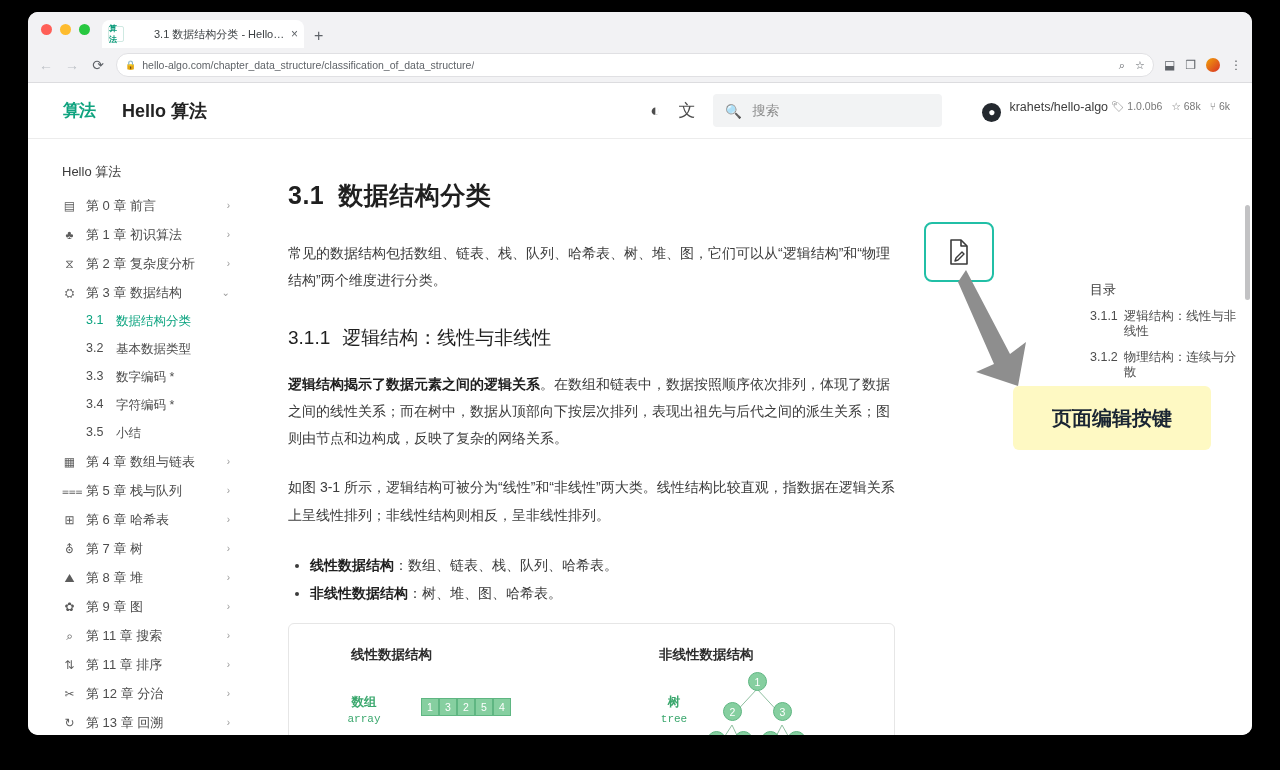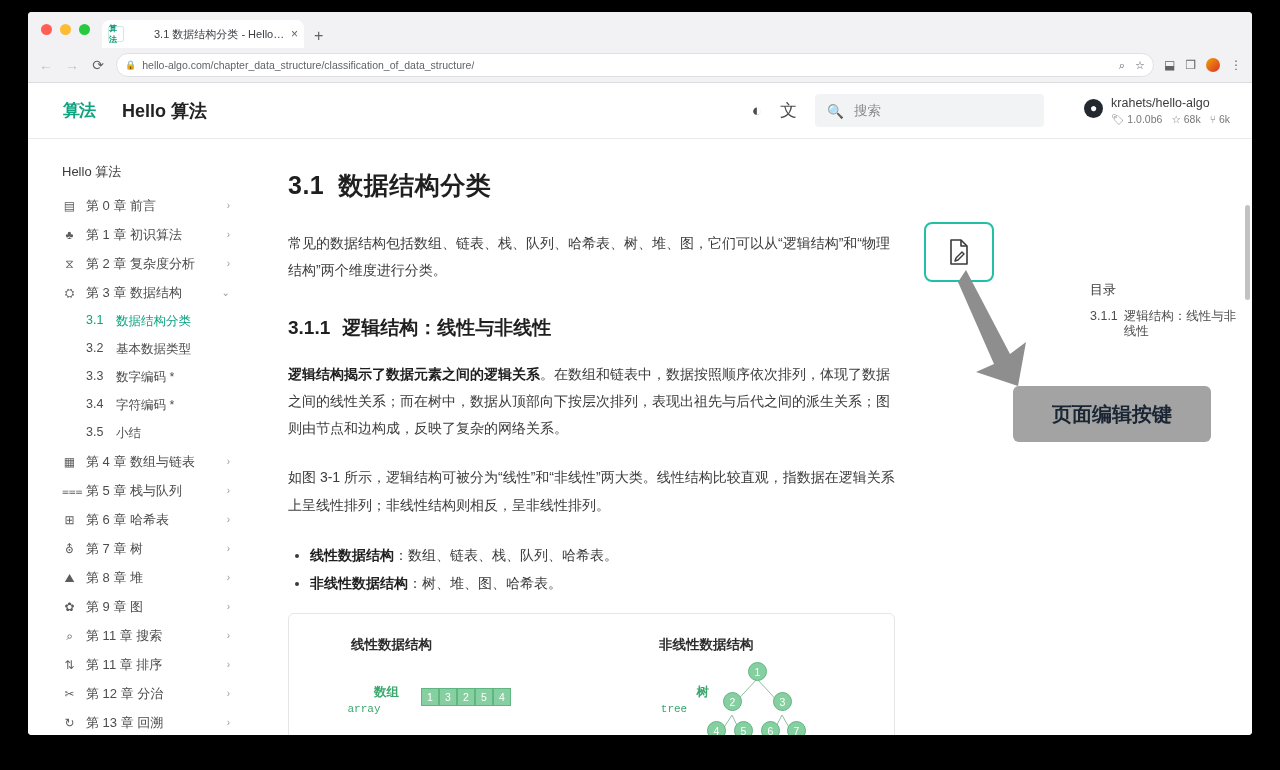--- a/index.html
+++ b/index.html
@@ -17,21 +17,21 @@
     height: 770px;
     background: #000;
   }
   .window {
     position: absolute;
     left: 28px;
     top: 12px;
     width: 1224px;
     height: 723px;
     background: #ffffff;
-    border-radius: 4px;
+    border-radius: 10px;
     overflow: hidden;
     box-shadow: 0 8px 40px rgba(0,0,0,0.5);
   }
   
   .chrome {
     background: #f2f2f4;
     border-bottom: 1px solid #dcdcdf;
   }
   .tabbar {
     height: 36px;
@@ -179,21 +179,21 @@
     margin-left: 22px;
   }
   .gh-icon {
     width: 19px; height: 19px; border-radius: 50%;
     background: #24292f;
     color: #fff;
     font-size: 12px;
     display: flex; align-items: center; justify-content: center;
     margin-top: 3px;
   }
-  .repo-meta { display: flex; flex-direction: column; gap: 3px; }
+  .repo-meta { display: flex; flex-direction: row; gap: 3px; }
   .repo-name { font-size: 12.5px; color: #3c3c3c; }
   .repo-stats { display: flex; gap: 9px; font-size: 10.5px; color: #787878; }
   .content-wrap {
     display: flex;
     height: 598px;
   }
   
   .sidebar {
     width: 220px;
     padding: 16px 12px 0 28px;
@@ -243,34 +243,34 @@
     flex: 1;
     padding: 18px 10px 0 40px;
     box-sizing: border-box;
     position: relative;
     overflow: hidden;
   }
   h1.doc-title {
     font-size: 25px;
     font-weight: bold;
     color: #1f1f1f;
-    margin: 12px 0 28px 0;
+    margin: 22px 0 28px 0;
     letter-spacing: 0.5px;
   }
   h1.doc-title .secnum { margin-right: 14px; }
   p.body {
     font-size: 14px;
     line-height: 1.95;
     color: #3b3b3b;
     margin: 0 0 22px 0;
     max-width: 615px;
   }
   h2.sub {
     font-size: 19px;
-    font-weight: bold;
+    font-weight: normal;
     color: #1f1f1f;
     margin: 30px 0 20px 0;
   }
   h2.sub .secnum { margin-right: 12px; }
   ul.bullets {
     margin: 0 0 16px 0;
     padding-left: 22px;
     max-width: 600px;
   }
   ul.bullets li {
@@ -293,21 +293,21 @@
     position: absolute;
     font-size: 13.5px;
     font-weight: bold;
     color: #2d2d2d;
   }
   .row-label {
     position: absolute;
     text-align: center;
     width: 70px;
   }
-  .row-label .cn { font-size: 12.5px; font-weight: bold; color: #3aa76d; display:block;text-align:right; }
+  .row-label .cn { font-size: 12.5px; font-weight: bold; color: #3aa76d; display:block; }
   .row-label .en { font-size: 11px; color: #3aa76d; font-family: "Liberation Mono", monospace; display:block; margin-top: 2px;}
   .cell {
     width: 18px; height: 18px;
     background: #86cfa0;
     border: 1px solid #5fb682;
     color: #fff;
     font-size: 10.5px;
     display: flex; align-items: center; justify-content: center;
     box-sizing: border-box;
   }
@@ -344,22 +344,22 @@
     display: flex;
     align-items: center;
     justify-content: center;
     z-index: 5;
   }
   .callout {
     position: absolute;
     left: 985px;
     top: 303px;
     width: 198px;
-    height: 56px;
-    background: #a3a3a3;
+    height: 64px;
+    background: #fef9c3;
     border-radius: 6px;
     display: flex;
     align-items: center;
     justify-content: center;
     font-size: 20px;
     font-weight: bold;
     color: #1a2533;
     z-index: 6;
   }
   .arrow-svg {
@@ -609,20 +609,24 @@
 
           </div>
         </div>
 
         <div class="toc">
           <div class="toc-title">目录</div>
           <div class="toc-item">
             <span class="num">3.1.1</span>
             <span>逻辑结构：线性与非线性</span>
           </div>
+          <div class="toc-item">
+            <span class="num">3.1.2</span>
+            <span>物理结构：连续与分散</span>
+          </div>
         </div>
       </div>
 
       <div class="edit-btn">
         <svg width="22" height="26" viewBox="0 0 22 26">
           <path d="M3 1 H13 L19 7 V25 H3 Z" fill="none" stroke="#3a3a3a" stroke-width="1.6" stroke-linejoin="round"></path>
           <path d="M13 1 V7 H19" fill="none" stroke="#3a3a3a" stroke-width="1.6" stroke-linejoin="round"></path>
           <path d="M8 19 L14 13 L16 15 L10 21 L7 22 Z" fill="none" stroke="#3a3a3a" stroke-width="1.4" stroke-linejoin="round"></path>
         </svg>
       </div>

